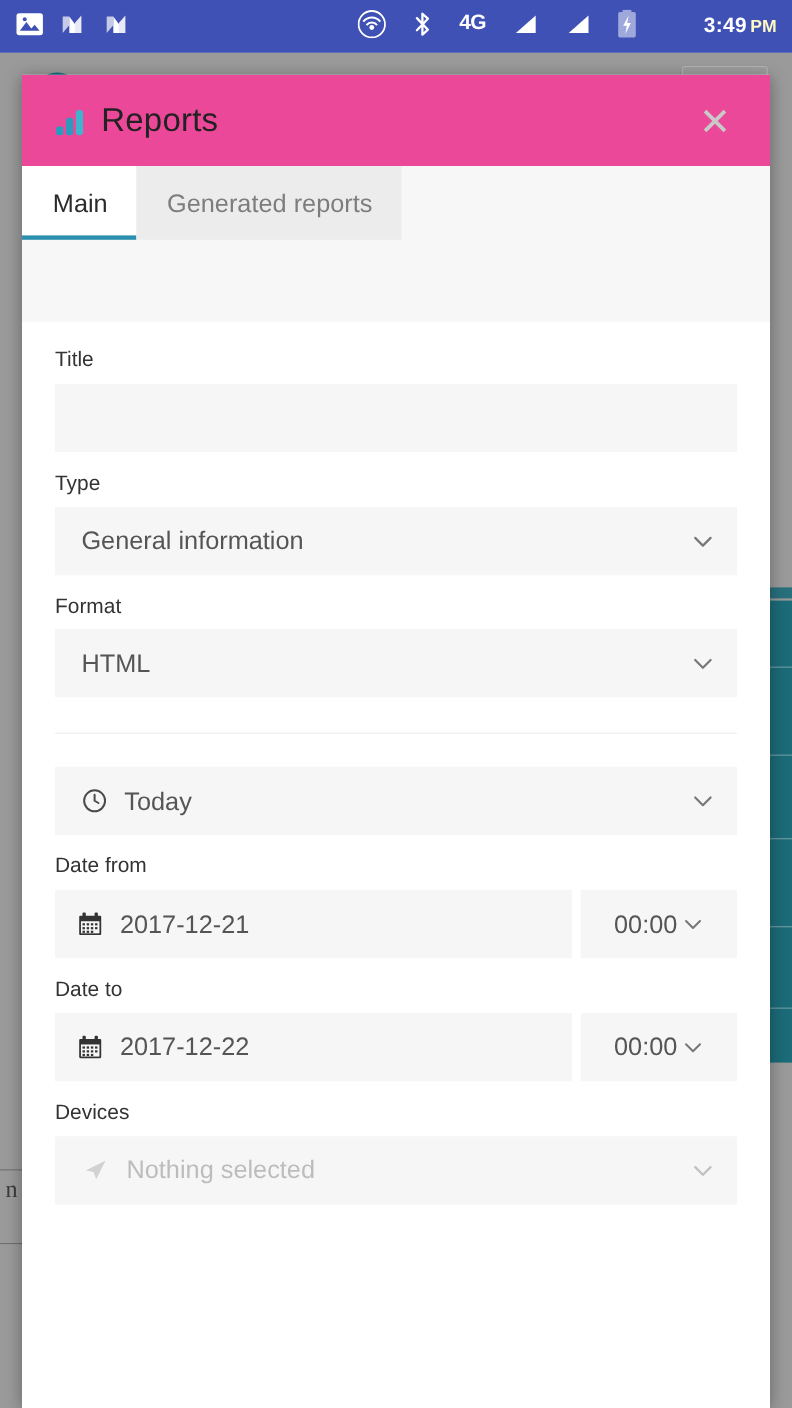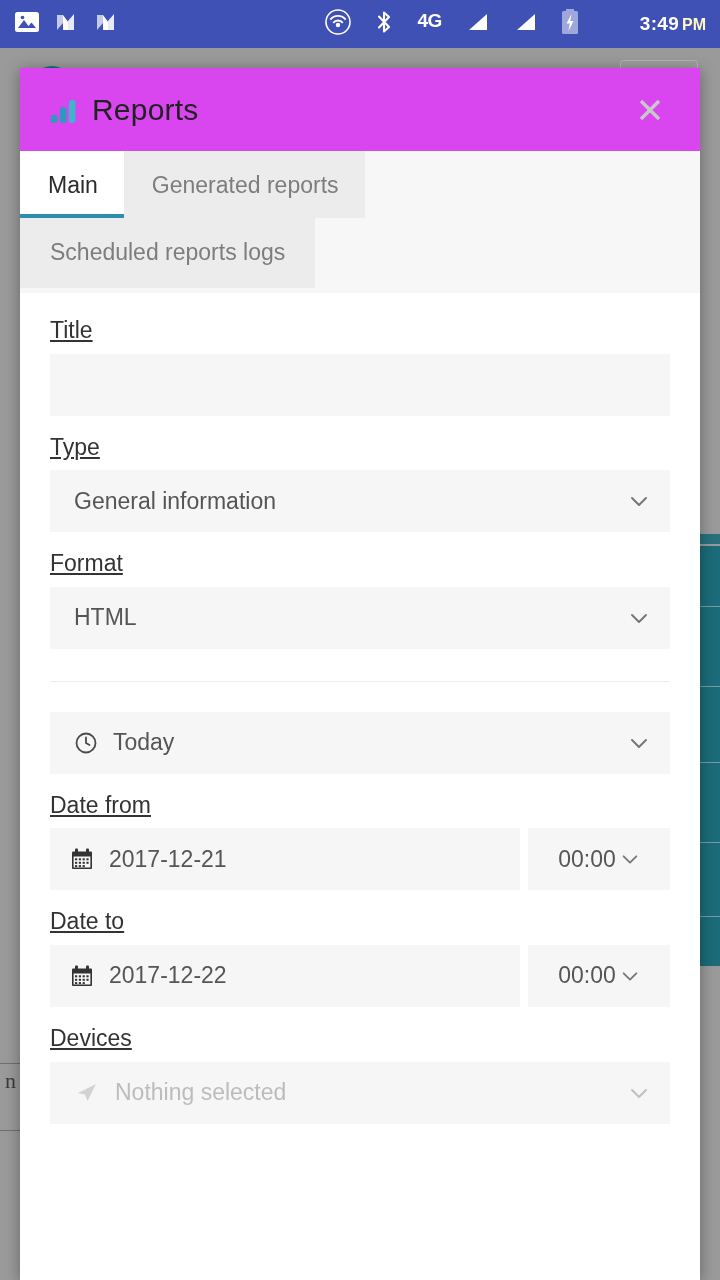--- a/index.html
+++ b/index.html
@@ -165,21 +165,21 @@
     height: 1212px;
     background: #ffffff;
     z-index: 50;
     overflow: hidden;
     box-shadow: 0 2px 14px rgba(0,0,0,0.35);
   }
 
   #dlg-header {
     position: relative;
     height: 83px;
-    background: #d946ef;
+    background: #ec4899;
     display: flex;
     align-items: center;
     padding: 0 28px 0 30px;
   }
   #dlg-title-wrap {
     display: flex;
     align-items: center;
     gap: 12px;
   }
   #dlg-title {
@@ -231,25 +231,24 @@
     padding: 22px 30px 22px 30px;
   }
 
   
   #form-body {
     padding: 24px 30px 0 30px;
     background: #ffffff;
   }
 
   .field-label {
-    font-size: 23px;
+    font-size: 19px;
     color: #333333;
     margin-bottom: 9px;
     line-height: 1.2;
-    text-decoration: underline;
   }
   .field-block { margin-bottom: 18px; }
 
   .control {
     background: #f6f6f6;
     height: 62px;
     display: flex;
     align-items: center;
     padding: 0 20px 0 24px;
     font-size: 23px;
@@ -343,25 +342,20 @@
       </div>
     </div>
 
     <div id="tabbar">
       <div class="tab-row">
         <div class="tab active">
           <span>Main</span>
         </div>
         <div class="tab">
           <span>Generated reports</span>
-        </div>
-      </div>
-      <div class="tab-row">
-        <div class="tab row2">
-          <span>Scheduled reports logs</span>
         </div>
       </div>
     </div>
 
     <div id="form-body">
 
       <div class="field-block">
         <div class="field-label">Title</div>
         <div class="control empty">
           <span class="val"></span>

